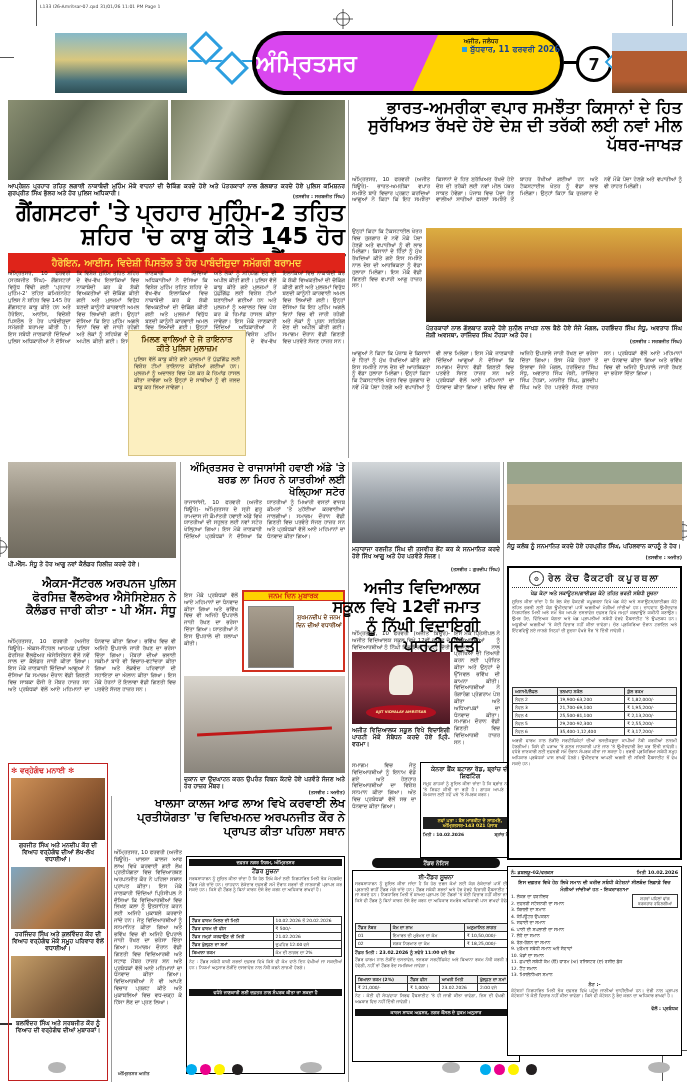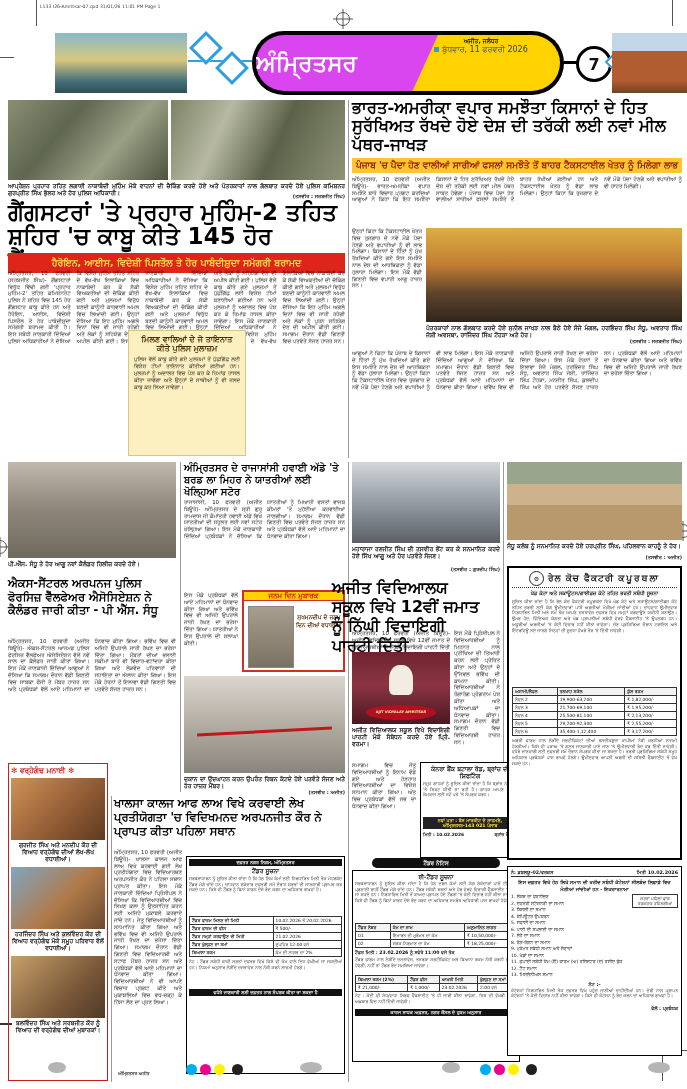--- a/index.html
+++ b/index.html
@@ -4,21 +4,21 @@
 <style>
   html,body{margin:0;padding:0;background:#e8e8e8;}
   .page{position:relative;width:687px;height:1089px;margin:0 auto;background:#fff;overflow:hidden;
         font-family:"DejaVu Sans","Liberation Sans",sans-serif;color:#111;}
   .ab{position:absolute;}
   .ph{background-size:cover;}
   .cap{font-weight:bold;font-size:6px;line-height:1.2;text-align:justify;color:#111;overflow:hidden;}
   .credit{font-weight:bold;font-size:5px;text-align:right;color:#222;}
   .b{font-size:5.4px;line-height:1.26;text-align:justify;color:#1a1a1a;overflow:hidden;}
   .bn{font-size:4.4px;line-height:1.3;text-align:justify;color:#222;overflow:hidden;}
-  .hl{font-weight:800;text-align:left;color:#000;}
+  .hl{font-weight:800;text-align:right;color:#000;}
   .c2{column-count:2;column-gap:5px;}
   .c4{column-count:4;column-gap:6px;}
   .c5{column-count:5;column-gap:6px;}
   .vrule{background:#9a9a9a;width:1px;}
   .redbar{background:#df241a;color:#ffe14a;font-weight:800;display:flex;align-items:center;justify-content:center;}
   .yelbar{background:#ffc62e;color:#8d1406;font-weight:800;display:flex;align-items:center;justify-content:center;}
   .infobox{background:#fcefc0;border:1px solid #d9c583;padding:4px 5px;box-sizing:border-box;}
   .notice{border:1px solid #000;box-sizing:border-box;background:#fff;}
   .nbar{background:#111;color:#fff;font-size:4.6px;display:flex;align-items:center;justify-content:space-between;padding:1px 3px;font-weight:bold;}
   table{border-collapse:collapse;width:100%;}
@@ -65,21 +65,21 @@
 
   <div class="ab" style="left:8px;top:30px;width:671px;height:66px;">
     <div class="ab ph p-temple" style="left:47px;top:3px;width:132px;height:60px;"></div>
     <div class="ab" style="left:180px;top:30px;width:70px;height:2px;background:#2d9fe0;"></div>
     <div class="ab diamond" style="left:186px;top:6px;"></div>
     <div class="ab diamond" style="left:212px;top:26px;"></div>
 
     <div class="ab" style="left:244px;top:1px;width:312px;height:64px;background:#000;border-radius:32px;">
       <div class="ab" style="left:150px;top:4px;right:4px;bottom:4px;background:#ffd200;border-radius:0 28px 28px 0;">
         <div style="text-align:center;font-size:6px;font-weight:bold;color:#111;padding-top:2px;">ਅਜੀਤ, ਜਲੰਧਰ</div>
-        <div style="text-align:center;font-size:8px;font-weight:400;color:#17418f;"><span style="display:inline-block;width:5px;height:5px;background:#2d9fe0;margin-right:3px;"></span><span>ਬੁੱਧਵਾਰ, 11 ਫਰਵਰੀ 2026</span></div>
+        <div style="text-align:right;font-size:8px;font-weight:700;color:#17418f;"><span style="display:inline-block;width:5px;height:5px;background:#2d9fe0;margin-right:3px;"></span><span>ਬੁੱਧਵਾਰ, 11 ਫਰਵਰੀ 2026</span></div>
       </div>
       <div class="ab" style="left:4px;top:4px;bottom:4px;width:182px;background:#d946ef;border-radius:28px 0 0 28px;clip-path:polygon(0 0,100% 0,86% 100%,0 100%);display:flex;align-items:center;justify-content:flex-start;">
         <span style="font-size:23px;font-weight:800;color:#fff;">ਅੰਮ੍ਰਿਤਸਰ</span>
       </div>
     </div>
     <div class="ab" style="left:556px;top:31px;width:18px;height:3px;background:#000;"></div>
     <div class="ab" style="left:568px;top:16px;width:30px;height:30px;background:#fff;border:3px solid #000;border-radius:50%;display:flex;align-items:center;justify-content:center;font-size:16px;font-weight:800;">7</div>
     <div class="ab diamond" style="left:600px;top:24px;width:12px;height:12px;border-width:2px;"></div>
     <div class="ab ph p-tower" style="left:604px;top:3px;width:75px;height:60px;"></div>
   </div>
@@ -93,21 +93,20 @@
   <div class="ab" style="left:8px;top:270px;width:337px;height:186px;">
     <div class="b c5" style="height:186px;">ਅੰਮ੍ਰਿਤਸਰ, 10 ਫਰਵਰੀ (ਸਰਬਜੀਤ ਸਿੰਘ)- ਗੈਂਗਸਟਰਾਂ ਵਿਰੁੱਧ ਵਿੱਢੀ ਗਈ 'ਪ੍ਰਹਾਰ ਮੁਹਿੰਮ-2' ਤਹਿਤ ਕਮਿਸ਼ਨਰੇਟ ਪੁਲਿਸ ਨੇ ਸ਼ਹਿਰ ਵਿਚ 145 ਹੋਰ ਗੈਂਗਸਟਰ ਕਾਬੂ ਕੀਤੇ ਹਨ ਅਤੇ ਹੈਰੋਇਨ, ਆਈਸ, ਵਿਦੇਸ਼ੀ ਪਿਸਤੌਲ ਤੇ ਹੋਰ ਪਾਬੰਦੀਸ਼ੁਦਾ ਸਮੱਗਰੀ ਬਰਾਮਦ ਕੀਤੀ ਹੈ। ਇਸ ਸਬੰਧੀ ਜਾਣਕਾਰੀ ਦਿੰਦਿਆਂ ਪੁਲਿਸ ਅਧਿਕਾਰੀਆਂ ਨੇ ਦੱਸਿਆ ਕਿ ਵਿਸ਼ੇਸ਼ ਮੁਹਿੰਮ ਤਹਿਤ ਸ਼ਹਿਰ ਦੇ ਵੱਖ-ਵੱਖ ਇਲਾਕਿਆਂ ਵਿਚ ਨਾਕਾਬੰਦੀ ਕਰ ਕੇ ਸ਼ੱਕੀ ਵਿਅਕਤੀਆਂ ਦੀ ਚੈਕਿੰਗ ਕੀਤੀ ਗਈ ਅਤੇ ਮੁਲਜ਼ਮਾਂ ਵਿਰੁੱਧ ਬਣਦੀ ਕਾਨੂੰਨੀ ਕਾਰਵਾਈ ਅਮਲ ਵਿਚ ਲਿਆਂਦੀ ਗਈ। ਉਨ੍ਹਾਂ ਦੱਸਿਆ ਕਿ ਇਹ ਮੁਹਿੰਮ ਅਗਲੇ ਦਿਨਾਂ ਵਿਚ ਵੀ ਜਾਰੀ ਰਹੇਗੀ ਅਤੇ ਲੋਕਾਂ ਨੂੰ ਸਹਿਯੋਗ ਦੇਣ ਦੀ ਅਪੀਲ ਕੀਤੀ ਗਈ। ਇਸ ਮੌਕੇ ਜਾਣਕਾਰੀ ਦਿੰਦਿਆਂ ਅਧਿਕਾਰੀਆਂ ਨੇ ਦੱਸਿਆ ਕਿ ਵਿਸ਼ੇਸ਼ ਮੁਹਿੰਮ ਤਹਿਤ ਸ਼ਹਿਰ ਦੇ ਵੱਖ-ਵੱਖ ਇਲਾਕਿਆਂ ਵਿਚ ਨਾਕਾਬੰਦੀ ਕਰ ਕੇ ਸ਼ੱਕੀ ਵਿਅਕਤੀਆਂ ਦੀ ਚੈਕਿੰਗ ਕੀਤੀ ਗਈ ਅਤੇ ਮੁਲਜ਼ਮਾਂ ਵਿਰੁੱਧ ਬਣਦੀ ਕਾਨੂੰਨੀ ਕਾਰਵਾਈ ਅਮਲ ਵਿਚ ਲਿਆਂਦੀ ਗਈ। ਉਨ੍ਹਾਂ ਦੱਸਿਆ ਕਿ ਇਹ ਮੁਹਿੰਮ ਅਗਲੇ ਦਿਨਾਂ ਵਿਚ ਵੀ ਜਾਰੀ ਰਹੇਗੀ ਅਤੇ ਲੋਕਾਂ ਨੂੰ ਸਹਿਯੋਗ ਦੇਣ ਦੀ ਅਪੀਲ ਕੀਤੀ ਗਈ। ਪੁਲਿਸ ਵੱਲੋਂ ਕਾਬੂ ਕੀਤੇ ਗਏ ਮੁਲਜ਼ਮਾਂ ਤੋਂ ਪੁੱਛਗਿੱਛ ਲਈ ਵਿਸ਼ੇਸ਼ ਟੀਮਾਂ ਬਣਾਈਆਂ ਗਈਆਂ ਹਨ ਅਤੇ ਮੁਲਜ਼ਮਾਂ ਨੂੰ ਅਦਾਲਤ ਵਿਚ ਪੇਸ਼ ਕਰ ਕੇ ਰਿਮਾਂਡ ਹਾਸਲ ਕੀਤਾ ਜਾਵੇਗਾ। ਇਸ ਮੌਕੇ ਜਾਣਕਾਰੀ ਦਿੰਦਿਆਂ ਅਧਿਕਾਰੀਆਂ ਨੇ ਦੱਸਿਆ ਕਿ ਵਿਸ਼ੇਸ਼ ਮੁਹਿੰਮ ਤਹਿਤ ਸ਼ਹਿਰ ਦੇ ਵੱਖ-ਵੱਖ ਇਲਾਕਿਆਂ ਵਿਚ ਨਾਕਾਬੰਦੀ ਕਰ ਕੇ ਸ਼ੱਕੀ ਵਿਅਕਤੀਆਂ ਦੀ ਚੈਕਿੰਗ ਕੀਤੀ ਗਈ ਅਤੇ ਮੁਲਜ਼ਮਾਂ ਵਿਰੁੱਧ ਬਣਦੀ ਕਾਨੂੰਨੀ ਕਾਰਵਾਈ ਅਮਲ ਵਿਚ ਲਿਆਂਦੀ ਗਈ। ਉਨ੍ਹਾਂ ਦੱਸਿਆ ਕਿ ਇਹ ਮੁਹਿੰਮ ਅਗਲੇ ਦਿਨਾਂ ਵਿਚ ਵੀ ਜਾਰੀ ਰਹੇਗੀ ਅਤੇ ਲੋਕਾਂ ਨੂੰ ਪੂਰਨ ਸਹਿਯੋਗ ਦੇਣ ਦੀ ਅਪੀਲ ਕੀਤੀ ਗਈ। ਸਮਾਗਮ ਦੌਰਾਨ ਵੱਡੀ ਗਿਣਤੀ ਵਿਚ ਪਤਵੰਤੇ ਸੱਜਣ ਹਾਜ਼ਰ ਸਨ।</div>
     <div class="ab infobox" style="left:120px;top:60px;width:118px;height:126px;">
       <div style="font-size:8px;font-weight:700;text-align:center;color:#4a3000;line-height:1.15;">ਮਿਲਣ ਵਾਲਿਆਂ ਦੇ ਜੋ ਤਾਇਨਾਤ ਕੀਤੇ ਪੁਲਿਸ ਮੁਲਾਜ਼ਮ</div>
       <div class="b" style="margin-top:3px;height:86px;">ਪੁਲਿਸ ਵੱਲੋਂ ਕਾਬੂ ਕੀਤੇ ਗਏ ਮੁਲਜ਼ਮਾਂ ਤੋਂ ਪੁੱਛਗਿੱਛ ਲਈ ਵਿਸ਼ੇਸ਼ ਟੀਮਾਂ ਤਾਇਨਾਤ ਕੀਤੀਆਂ ਗਈਆਂ ਹਨ। ਮੁਲਜ਼ਮਾਂ ਨੂੰ ਅਦਾਲਤ ਵਿਚ ਪੇਸ਼ ਕਰ ਕੇ ਰਿਮਾਂਡ ਹਾਸਲ ਕੀਤਾ ਜਾਵੇਗਾ ਅਤੇ ਉਨ੍ਹਾਂ ਦੇ ਸਾਥੀਆਂ ਨੂੰ ਵੀ ਜਲਦ ਕਾਬੂ ਕਰ ਲਿਆ ਜਾਵੇਗਾ।</div>
     </div>
   </div>
 
   <div class="ab vrule" style="left:348px;top:100px;height:358px;"></div>
   <div class="ab hl" style="left:352px;top:99px;width:330px;height:56px;font-size:16.5px;line-height:1.12;">ਭਾਰਤ-ਅਮਰੀਕਾ ਵਪਾਰ ਸਮਝੌਤਾ ਕਿਸਾਨਾਂ ਦੇ ਹਿਤ ਸੁਰੱਖਿਅਤ ਰੱਖਦੇ ਹੋਏ ਦੇਸ਼ ਦੀ ਤਰੱਕੀ ਲਈ ਨਵਾਂ ਮੀਲ ਪੱਥਰ-ਜਾਖੜ</div>
-  <div class="ab yelbar" style="left:352px;top:158px;width:330px;height:15px;font-size:9px;">ਪੰਜਾਬ 'ਚ ਪੈਦਾ ਹੋਣ ਵਾਲੀਆਂ ਸਾਰੀਆਂ ਫਸਲਾਂ ਸਮਝੌਤੇ ਤੋਂ ਬਾਹਰ ਟੈਕਸਟਾਈਲ ਖੇਤਰ ਨੂੰ ਮਿਲੇਗਾ ਲਾਭ</div>
   <div class="ab b c4" style="left:352px;top:176px;width:330px;height:50px;">ਅੰਮ੍ਰਿਤਸਰ, 10 ਫਰਵਰੀ (ਅਜੀਤ ਬਿਊਰੋ)- ਭਾਰਤ-ਅਮਰੀਕਾ ਵਪਾਰ ਸਮਝੌਤੇ ਬਾਰੇ ਵਿਚਾਰ ਪ੍ਰਗਟ ਕਰਦਿਆਂ ਆਗੂਆਂ ਨੇ ਕਿਹਾ ਕਿ ਇਹ ਸਮਝੌਤਾ ਕਿਸਾਨਾਂ ਦੇ ਹਿਤ ਸੁਰੱਖਿਅਤ ਰੱਖਦੇ ਹੋਏ ਦੇਸ਼ ਦੀ ਤਰੱਕੀ ਲਈ ਨਵਾਂ ਮੀਲ ਪੱਥਰ ਸਾਬਤ ਹੋਵੇਗਾ। ਪੰਜਾਬ ਵਿਚ ਪੈਦਾ ਹੋਣ ਵਾਲੀਆਂ ਸਾਰੀਆਂ ਫਸਲਾਂ ਸਮਝੌਤੇ ਤੋਂ ਬਾਹਰ ਰੱਖੀਆਂ ਗਈਆਂ ਹਨ ਅਤੇ ਟੈਕਸਟਾਈਲ ਖੇਤਰ ਨੂੰ ਵੱਡਾ ਲਾਭ ਮਿਲੇਗਾ। ਉਨ੍ਹਾਂ ਕਿਹਾ ਕਿ ਰੁਜ਼ਗਾਰ ਦੇ ਨਵੇਂ ਮੌਕੇ ਪੈਦਾ ਹੋਣਗੇ ਅਤੇ ਵਪਾਰੀਆਂ ਨੂੰ ਵੀ ਰਾਹਤ ਮਿਲੇਗੀ।</div>
   <div class="ab b" style="left:352px;top:228px;width:70px;height:118px;">ਉਨ੍ਹਾਂ ਕਿਹਾ ਕਿ ਟੈਕਸਟਾਈਲ ਖੇਤਰ ਵਿਚ ਰੁਜ਼ਗਾਰ ਦੇ ਨਵੇਂ ਮੌਕੇ ਪੈਦਾ ਹੋਣਗੇ ਅਤੇ ਵਪਾਰੀਆਂ ਨੂੰ ਵੀ ਲਾਭ ਮਿਲੇਗਾ। ਕਿਸਾਨਾਂ ਦੇ ਹਿੱਤਾਂ ਨੂੰ ਮੁੱਖ ਰੱਖਦਿਆਂ ਕੀਤੇ ਗਏ ਇਸ ਸਮਝੌਤੇ ਨਾਲ ਦੇਸ਼ ਦੀ ਆਰਥਿਕਤਾ ਨੂੰ ਵੱਡਾ ਹੁਲਾਰਾ ਮਿਲੇਗਾ। ਇਸ ਮੌਕੇ ਵੱਡੀ ਗਿਣਤੀ ਵਿਚ ਵਪਾਰੀ ਆਗੂ ਹਾਜ਼ਰ ਸਨ।</div>
   <div class="ab ph p-group" style="left:426px;top:228px;width:256px;height:94px;"></div>
   <div class="ab cap" style="left:426px;top:324px;width:256px;height:14px;">ਪੱਤਰਕਾਰਾਂ ਨਾਲ ਗੱਲਬਾਤ ਕਰਦੇ ਹੋਏ ਸੁਨੀਲ ਜਾਖੜ ਨਾਲ ਬੈਠੇ ਹੋਏ ਸੰਜੇ ਮੰਗਲ, ਹਰਭਿੰਦਰ ਸਿੰਘ ਸੰਧੂ, ਅਵਤਾਰ ਸਿੰਘ ਜੋਸ਼ੀ ਅਵਸਥਾ, ਰਾਜਿੰਦਰ ਸਿੰਘ ਟੌਹੜਾ ਅਤੇ ਹੋਰ।</div>
   <div class="ab credit" style="left:582px;top:338px;width:100px;">(ਤਸਵੀਰ : ਸਰਬਜੀਤ ਸਿੰਘ)</div>
   <div class="ab b c4" style="left:352px;top:350px;width:330px;height:108px;">ਆਗੂਆਂ ਨੇ ਕਿਹਾ ਕਿ ਪੰਜਾਬ ਦੇ ਕਿਸਾਨਾਂ ਦੇ ਹਿੱਤਾਂ ਨੂੰ ਮੁੱਖ ਰੱਖਦਿਆਂ ਕੀਤੇ ਗਏ ਇਸ ਸਮਝੌਤੇ ਨਾਲ ਦੇਸ਼ ਦੀ ਆਰਥਿਕਤਾ ਨੂੰ ਵੱਡਾ ਹੁਲਾਰਾ ਮਿਲੇਗਾ। ਉਨ੍ਹਾਂ ਕਿਹਾ ਕਿ ਟੈਕਸਟਾਈਲ ਖੇਤਰ ਵਿਚ ਰੁਜ਼ਗਾਰ ਦੇ ਨਵੇਂ ਮੌਕੇ ਪੈਦਾ ਹੋਣਗੇ ਅਤੇ ਵਪਾਰੀਆਂ ਨੂੰ ਵੀ ਲਾਭ ਮਿਲੇਗਾ। ਇਸ ਮੌਕੇ ਜਾਣਕਾਰੀ ਦਿੰਦਿਆਂ ਆਗੂਆਂ ਨੇ ਦੱਸਿਆ ਕਿ ਸਮਾਗਮ ਦੌਰਾਨ ਵੱਡੀ ਗਿਣਤੀ ਵਿਚ ਪਤਵੰਤੇ ਸੱਜਣ ਹਾਜ਼ਰ ਸਨ ਅਤੇ ਪ੍ਰਬੰਧਕਾਂ ਵੱਲੋਂ ਆਏ ਮਹਿਮਾਨਾਂ ਦਾ ਧੰਨਵਾਦ ਕੀਤਾ ਗਿਆ। ਭਵਿੱਖ ਵਿਚ ਵੀ ਅਜਿਹੇ ਉਪਰਾਲੇ ਜਾਰੀ ਰੱਖਣ ਦਾ ਭਰੋਸਾ ਦਿੱਤਾ ਗਿਆ। ਇਸ ਮੌਕੇ ਹੋਰਨਾਂ ਤੋਂ ਇਲਾਵਾ ਸੰਜੇ ਮੰਗਲ, ਹਰਭਿੰਦਰ ਸਿੰਘ ਸੰਧੂ, ਅਵਤਾਰ ਸਿੰਘ ਜੋਸ਼ੀ, ਰਾਜਿੰਦਰ ਸਿੰਘ ਟੌਹੜਾ, ਮਨਜੀਤ ਸਿੰਘ, ਕੁਲਦੀਪ ਸਿੰਘ ਅਤੇ ਹੋਰ ਪਤਵੰਤੇ ਸੱਜਣ ਹਾਜ਼ਰ ਸਨ। ਪ੍ਰਬੰਧਕਾਂ ਵੱਲੋਂ ਆਏ ਮਹਿਮਾਨਾਂ ਦਾ ਧੰਨਵਾਦ ਕੀਤਾ ਗਿਆ ਅਤੇ ਭਵਿੱਖ ਵਿਚ ਵੀ ਅਜਿਹੇ ਉਪਰਾਲੇ ਜਾਰੀ ਰੱਖਣ ਦਾ ਭਰੋਸਾ ਦਿੱਤਾ ਗਿਆ।</div>
 
   <div class="ab vrule" style="left:180px;top:462px;height:330px;"></div>
   <div class="ab vrule" style="left:348px;top:462px;height:620px;"></div>
   <div class="ab vrule" style="left:503px;top:462px;height:396px;"></div>

